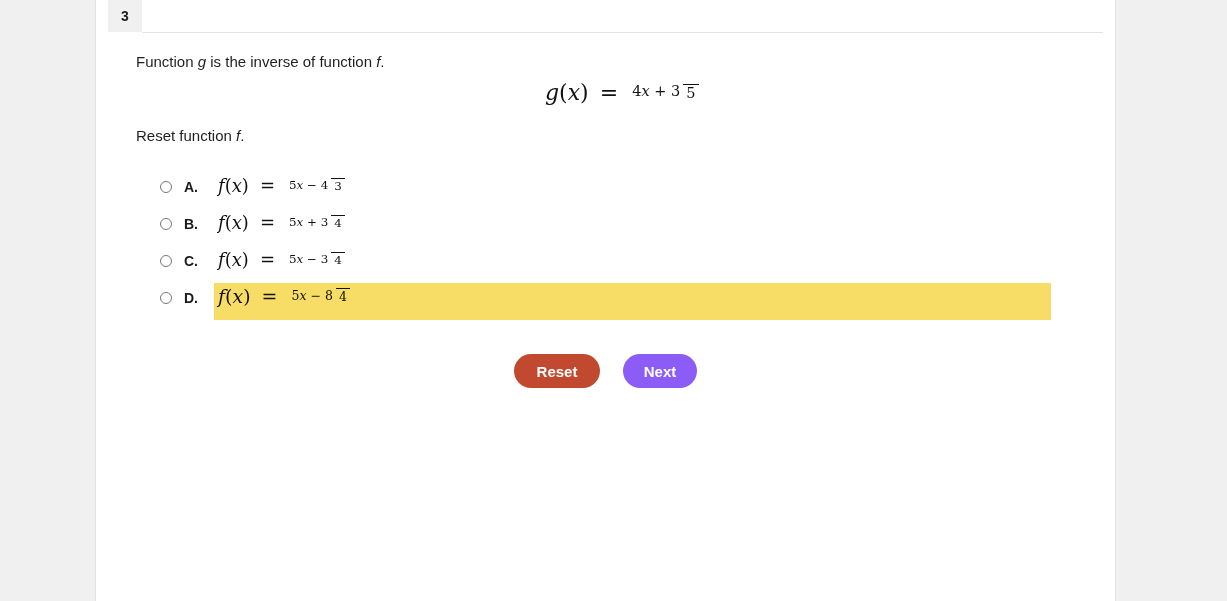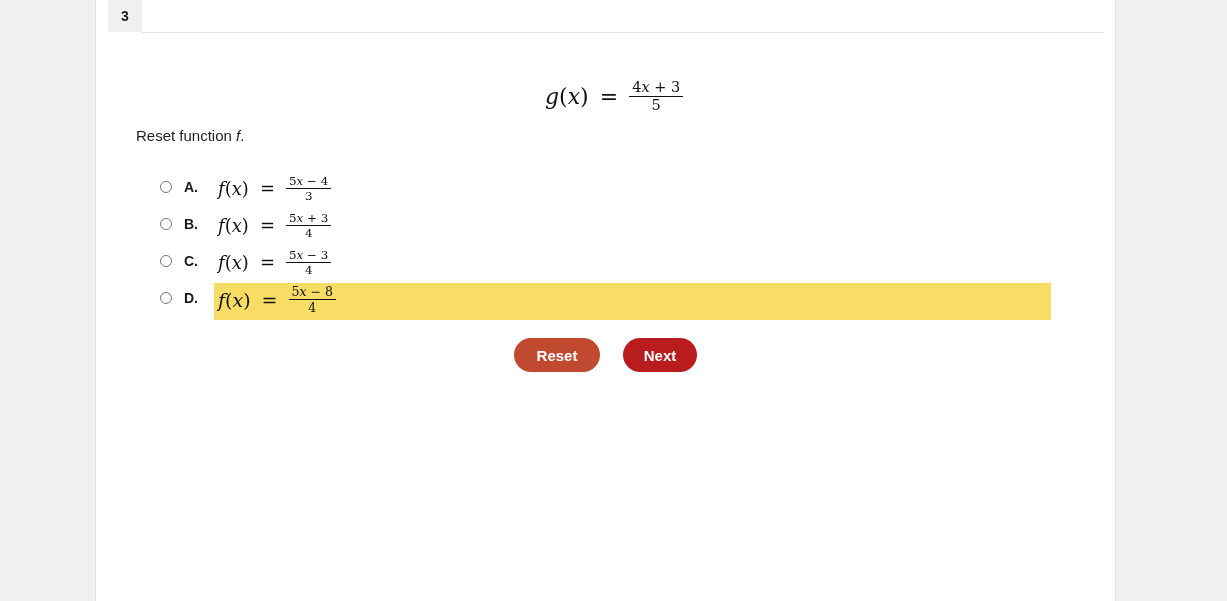--- a/index.html
+++ b/index.html
@@ -74,21 +74,21 @@
     font-family: "DejaVu Serif", serif;
     color: #111111;
     display: inline-flex;
     align-items: center;
     white-space: nowrap;
   }
   .math .ital { font-style: italic; }
   .eq-sign { margin: 0 11px; }
   .frac {
     display: inline-flex;
-    flex-direction: column;
+    flex-direction: row;
     align-items: center;
     vertical-align: middle;
     line-height: 1.05;
   }
   .frac .num {
     font-size: 0.66em;
     padding: 0 3px 1px 3px;
   }
   .frac .den {
     font-size: 0.66em;
@@ -156,21 +156,21 @@
   .choice-row.highlighted .choice-math {
     left: 122px;
     top: 2px;
     font-size: 19px;
   }
 
   
   #button-bar {
     position: absolute;
     left: 0;
-    top: 338px;
+    top: 354px;
     width: 1019px;
     height: 40px;
   }
   .action-button {
     position: absolute;
     top: 0;
     height: 34px;
     border: none;
     border-radius: 17px;
     color: #ffffff;
@@ -181,33 +181,34 @@
     padding: 0;
   }
   #reset-button {
     left: 418px;
     width: 86px;
     background: #c0492f;
   }
   #next-button {
     left: 527px;
     width: 74px;
-    background: #b91c1c;
+    background: #8b5cf6;
   }
 </style>
 </head>
 <body>
 
 <div id="quiz-panel">
 
   <div id="tab-strip">
     <div id="tab-question-number">3</div>
     <div id="tab-underline"></div>
   </div>
 
+  <div class="prompt-text" id="prompt-line-1"><span>Function </span><span class="var">g</span><span> is the inverse of function </span><span class="var">f</span><span>.</span></div>
 
   <div class="math" id="display-equation">
     <span class="ital">g</span>
       <span>(</span>
       <span class="ital">x</span>
       <span>)</span>
     <span class="eq-sign">=</span>
     <span class="frac">
       <span class="num"><span>4</span><span class="ital">x</span>&nbsp;<span>+</span>&nbsp;<span>3</span></span>
       <span class="den">5</span>

